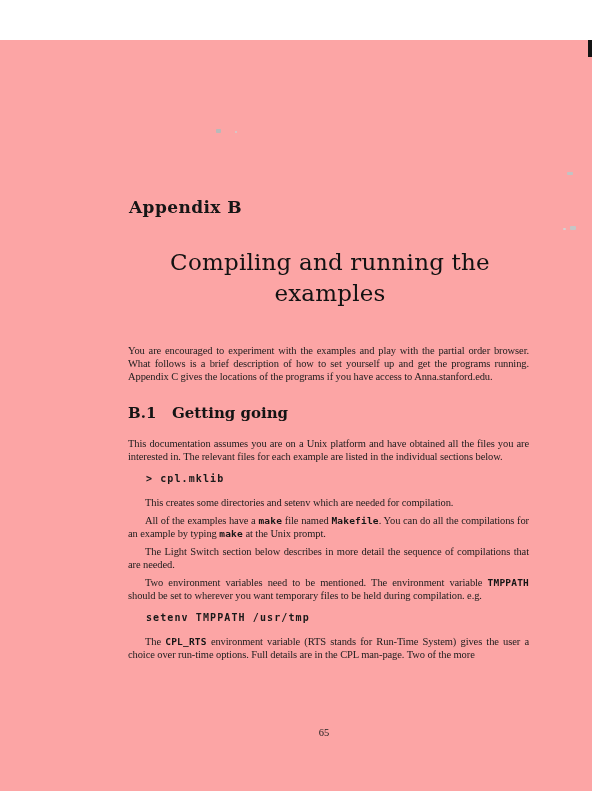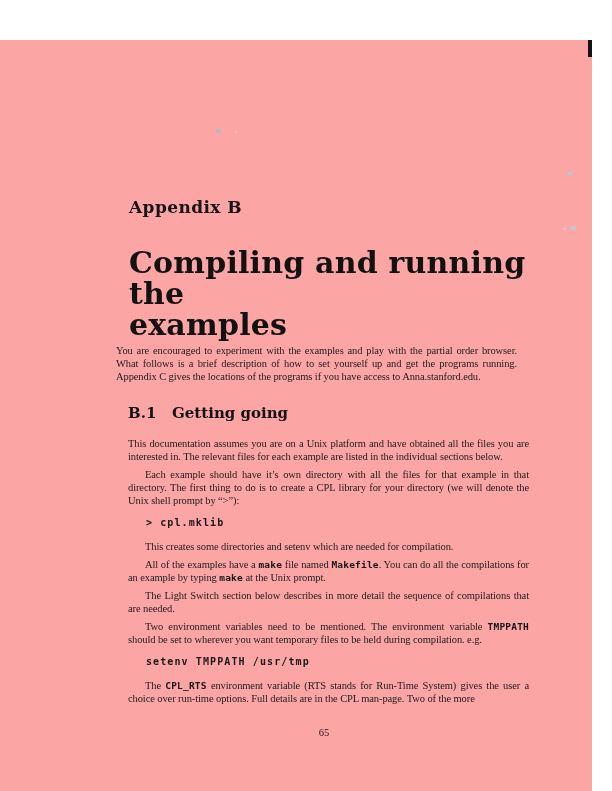--- a/index.html
+++ b/index.html
@@ -39,39 +39,40 @@
     font-weight: bold;
     font-size: 17px;
     line-height: 20px;
     letter-spacing: 0.4px;
     color: #161616;
   }
   .chapter-title {
     margin: 0;
     margin-top: 30px;
     font-family: "DejaVu Serif", serif;
-    font-weight: bold;
-    font-size: 30px;
+    font-weight: normal;
+    font-size: 23px;
     line-height: 31px;
     letter-spacing: 0.2px;
     color: #121212;
+    text-align: center;
   }
 
   
   .para {
     margin: 0;
     font-size: 10.5px;
     line-height: 13px;
     letter-spacing: -0.1px;
     text-align: justify;
     color: #1c1c1c;
   }
   .intro {
     position: absolute;
-    left: 116px; top: 304px;
+    left: 128px; top: 304px;
     width: 401px;
   }
 
   .section {
     position: absolute;
     left: 128px; top: 364px;
     width: 401px;
   }
   .section-head {
     margin: 0 0 14px 0;
@@ -131,21 +132,20 @@
   </header>
 
   <p class="para intro">You are encouraged to experiment with the examples and play with the partial order browser. What follows is a brief description of how to set yourself up and get the programs running. Appendix C gives the locations of the programs if you have access to Anna.stanford.edu.</p>
 
   <section class="section">
     <h2 class="section-head">
       <span class="sec-num">B.1</span><span>Getting going</span>
     </h2>
     <div class="section-body">
         <p class="para"><span>This documentation assumes you are on a Unix platform and have obtained all the files you are interested in. The relevant files for each example are listed in the individual sections below.</span></p>
-        <p class="para indent"><span>Each example should have it’s own directory with all the files for that example in that directory. The first thing to do is to create a CPL library for your directory (we will denote the Unix shell prompt by “&gt;”):</span></p>
         <div class="code-line">&gt; cpl.mklib</div>
         <p class="para indent"><span>This creates some directories and setenv which are needed for compilation.</span></p>
         <p class="para indent"><span>All of the examples have a </span><span class="tt">make</span><span> file named </span><span class="tt">Makefile</span><span>. You can do all the compilations for an example by typing </span><span class="tt">make</span><span> at the Unix prompt.</span></p>
         <p class="para indent"><span>The Light Switch section below describes in more detail the sequence of compilations that are needed.</span></p>
         <p class="para indent"><span>Two environment variables need to be mentioned. The environment variable </span><span class="tt">TMPPATH</span><span> should be set to wherever you want temporary files to be held during compilation. e.g.</span></p>
         <div class="code-line">setenv TMPPATH /usr/tmp</div>
         <p class="para indent"><span>The </span><span class="tt">CPL_RTS</span><span> environment variable (RTS stands for Run-Time System) gives the user a choice over run-time options. Full details are in the CPL man-page. Two of the more</span></p>
       </div>
   </section>
 

